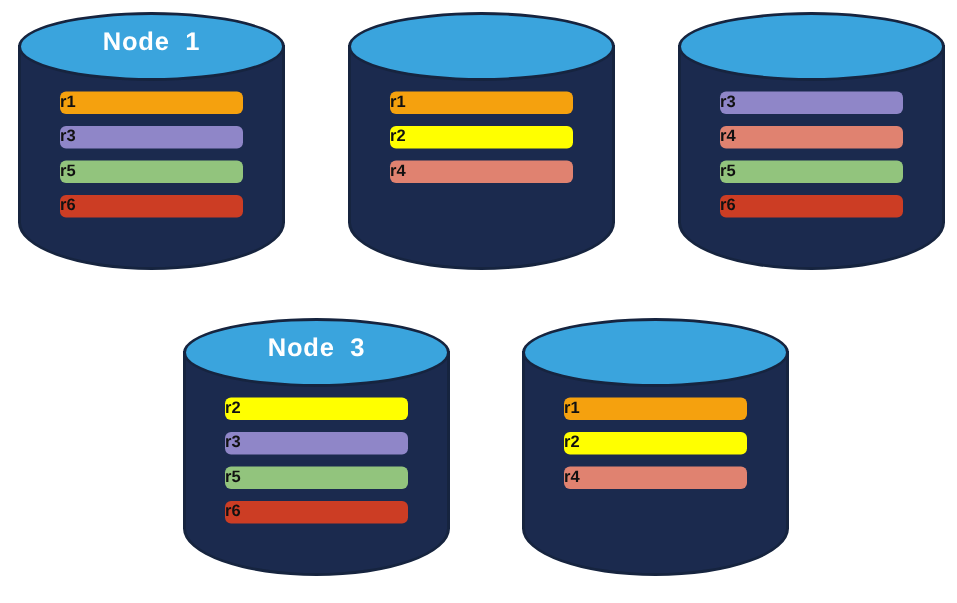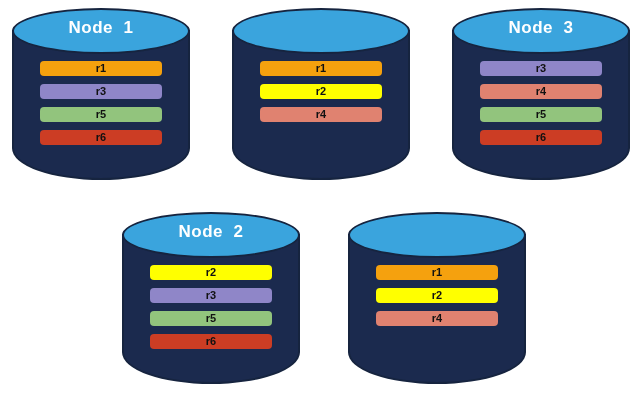--- a/index.html
+++ b/index.html
@@ -77,21 +77,21 @@
     z-index: 3;
   }
   .replica {
     height: 15px;
     margin-bottom: 8px;
     border-radius: 4px;
     color: #111111;
     font-size: 11px;
     font-weight: bold;
     line-height: 15px;
-    text-align: center;
+    text-align: left;
     box-sizing: border-box;
   }
 </style>
 </head>
 <body>
 
 <div id="diagram" style="background: rgb(255, 255, 255);">
     <div class="node" style="left: 12px; top: 8px;">
       <div class="cyl-body" style="background: rgb(27, 42, 78); border-color: rgb(22, 36, 63);"></div>
       <div class="cyl-top" style="background: rgb(58, 164, 221); border-color: rgb(22, 36, 63);"></div>
@@ -108,32 +108,31 @@
       <div class="cyl-top" style="background: rgb(58, 164, 221); border-color: rgb(22, 36, 63);"></div>
       <div class="replica-list">
         <div class="replica" style="background: rgb(245, 161, 14);">r1</div>
         <div class="replica" style="background: rgb(255, 255, 0);">r2</div>
         <div class="replica" style="background: rgb(224, 130, 112);">r4</div>
       </div>
     </div>
     <div class="node" style="left: 452px; top: 8px;">
       <div class="cyl-body" style="background: rgb(27, 42, 78); border-color: rgb(22, 36, 63);"></div>
       <div class="cyl-top" style="background: rgb(58, 164, 221); border-color: rgb(22, 36, 63);"></div>
-      <div class="node-title">Node  3</div>
       <div class="replica-list">
         <div class="replica" style="background: rgb(143, 134, 200);">r3</div>
         <div class="replica" style="background: rgb(224, 130, 112);">r4</div>
         <div class="replica" style="background: rgb(146, 196, 125);">r5</div>
         <div class="replica" style="background: rgb(204, 61, 36);">r6</div>
       </div>
     </div>
     <div class="node node-row2" style="left: 122px; top: 212px;">
       <div class="cyl-body" style="background: rgb(27, 42, 78); border-color: rgb(22, 36, 63);"></div>
       <div class="cyl-top" style="background: rgb(58, 164, 221); border-color: rgb(22, 36, 63);"></div>
-      <div class="node-title">Node  2</div>
+      <div class="node-title">Node  3</div>
       <div class="replica-list">
         <div class="replica" style="background: rgb(255, 255, 0);">r2</div>
         <div class="replica" style="background: rgb(143, 134, 200);">r3</div>
         <div class="replica" style="background: rgb(146, 196, 125);">r5</div>
         <div class="replica" style="background: rgb(204, 61, 36);">r6</div>
       </div>
     </div>
     <div class="node node-row2" style="left: 348px; top: 212px;">
       <div class="cyl-body" style="background: rgb(27, 42, 78); border-color: rgb(22, 36, 63);"></div>
       <div class="cyl-top" style="background: rgb(58, 164, 221); border-color: rgb(22, 36, 63);"></div>

